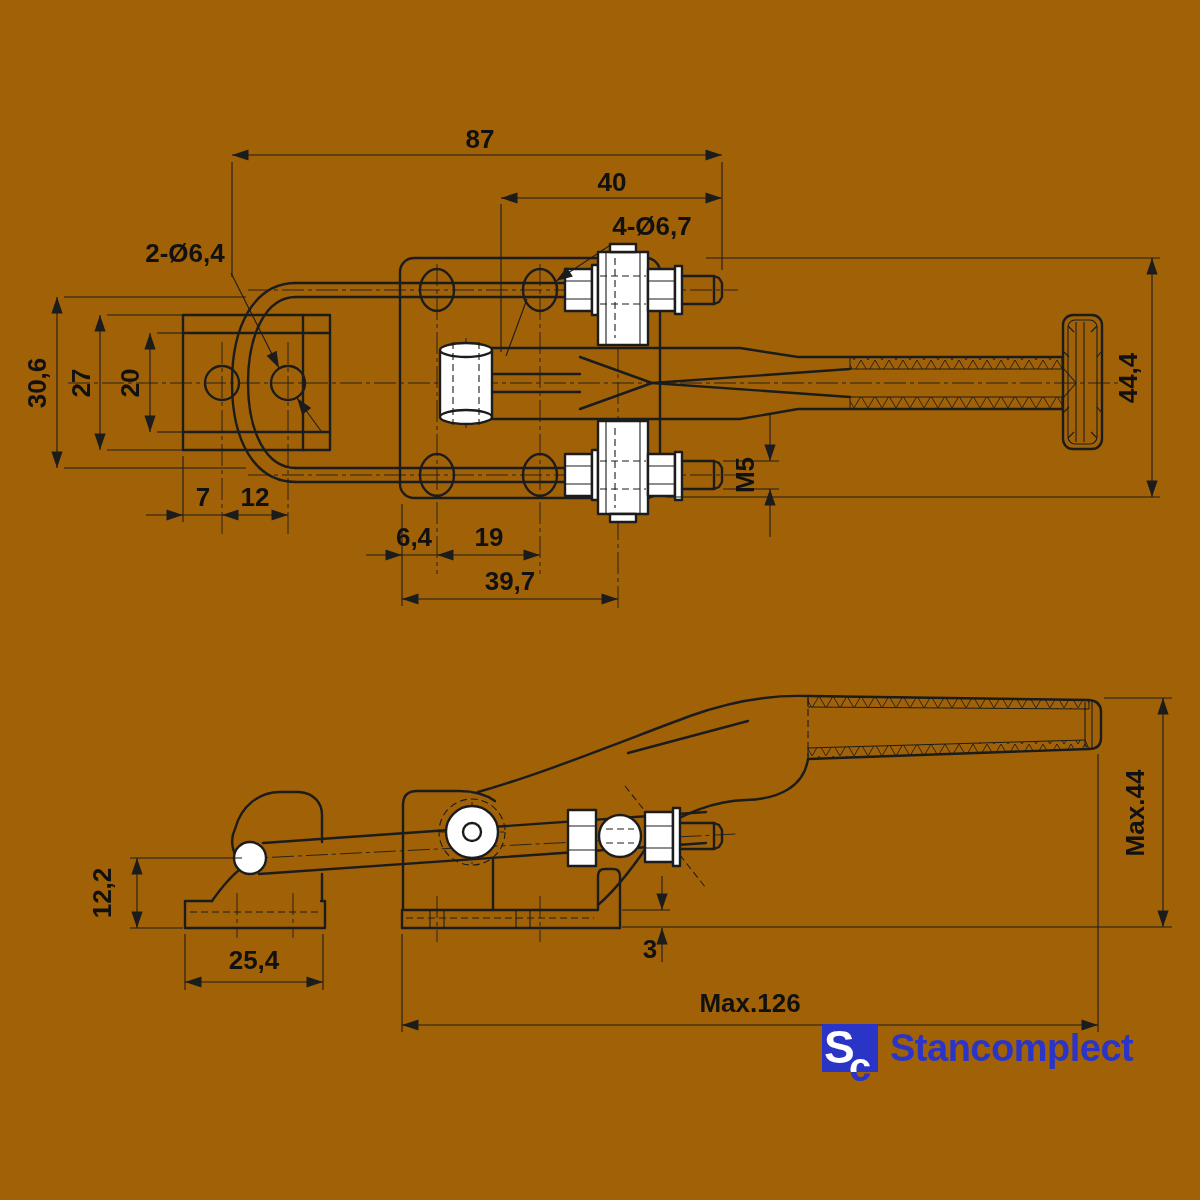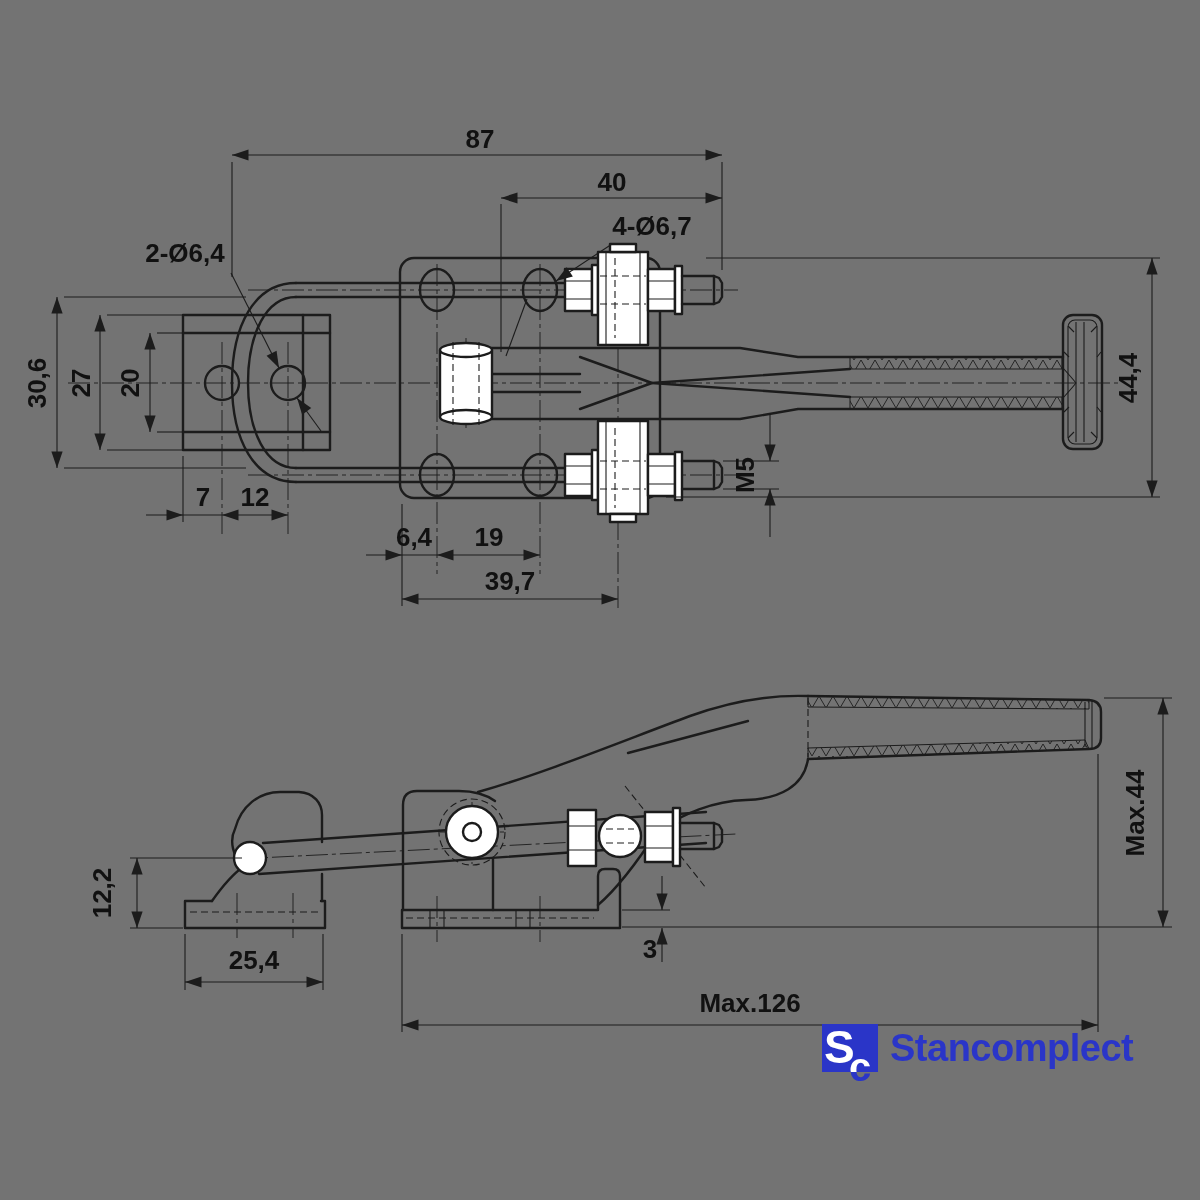--- a/index.html
+++ b/index.html
@@ -1,16 +1,16 @@
 <!DOCTYPE html>
 <html><head>
 <meta charset="utf-8">
 <style>
   html,body{margin:0;padding:0;background:#ffffff;}
-  .stage{width:1200px;height:1200px;background:#737373;position:relative;font-family:"Liberation Sans",sans-serif;}
+  .stage{width:1200px;height:1200px;background:#a16207;position:relative;font-family:"Liberation Sans",sans-serif;}
   svg{display:block}
   .o{fill:none;stroke:#1c1c1c;stroke-width:2.4;stroke-linecap:round;stroke-linejoin:round}
   .ow{fill:#ffffff;stroke:#1c1c1c;stroke-width:2.4;stroke-linejoin:round}
   .t{fill:none;stroke:#1c1c1c;stroke-width:1.1}
   .cl{fill:none;stroke:#1c1c1c;stroke-width:0.9;stroke-dasharray:22 4 4 4}
   .hd{fill:none;stroke:#1c1c1c;stroke-width:1.1;stroke-dasharray:7 4}
   .band{fill:url(#knurl);stroke:#1c1c1c;stroke-width:1}
   .dim{font:700 26px "Liberation Sans",sans-serif;fill:#111;text-anchor:middle}
   .logo-name{font:700 38px "Liberation Sans",sans-serif;letter-spacing:-0.5px}
   .mono-s{font:700 46px "Liberation Sans",sans-serif}

